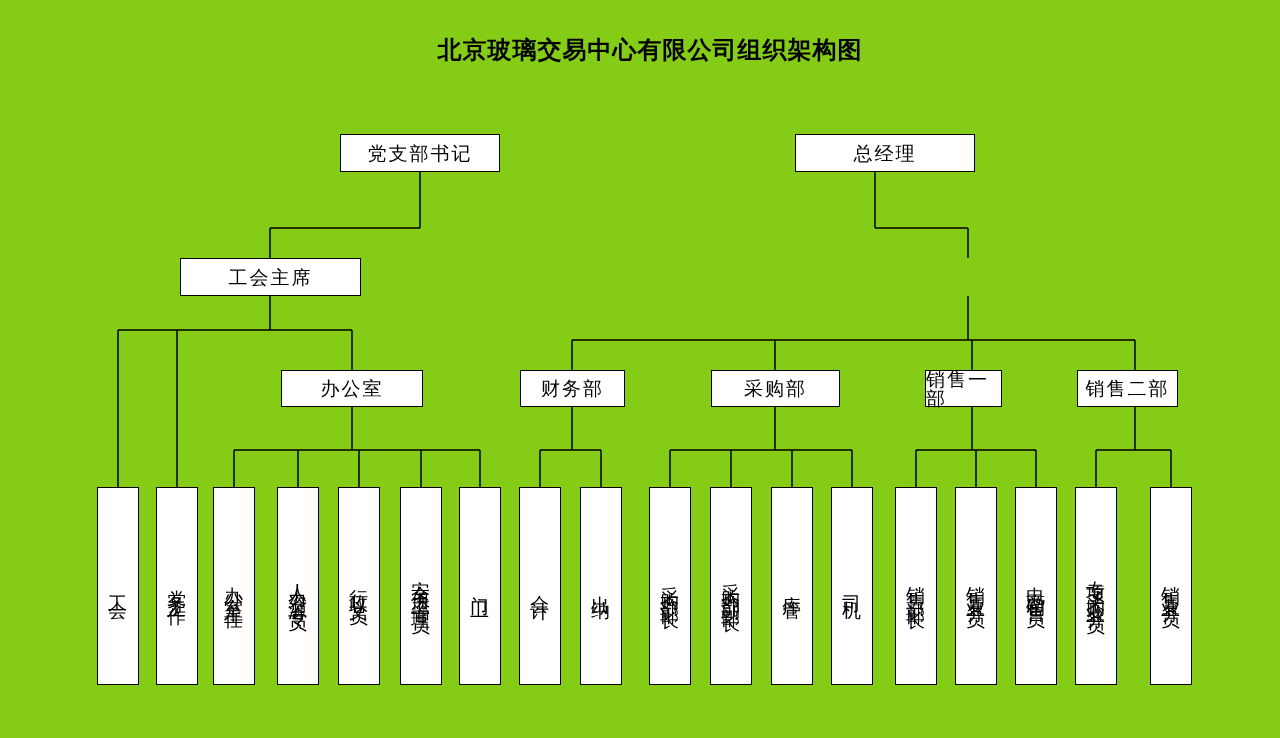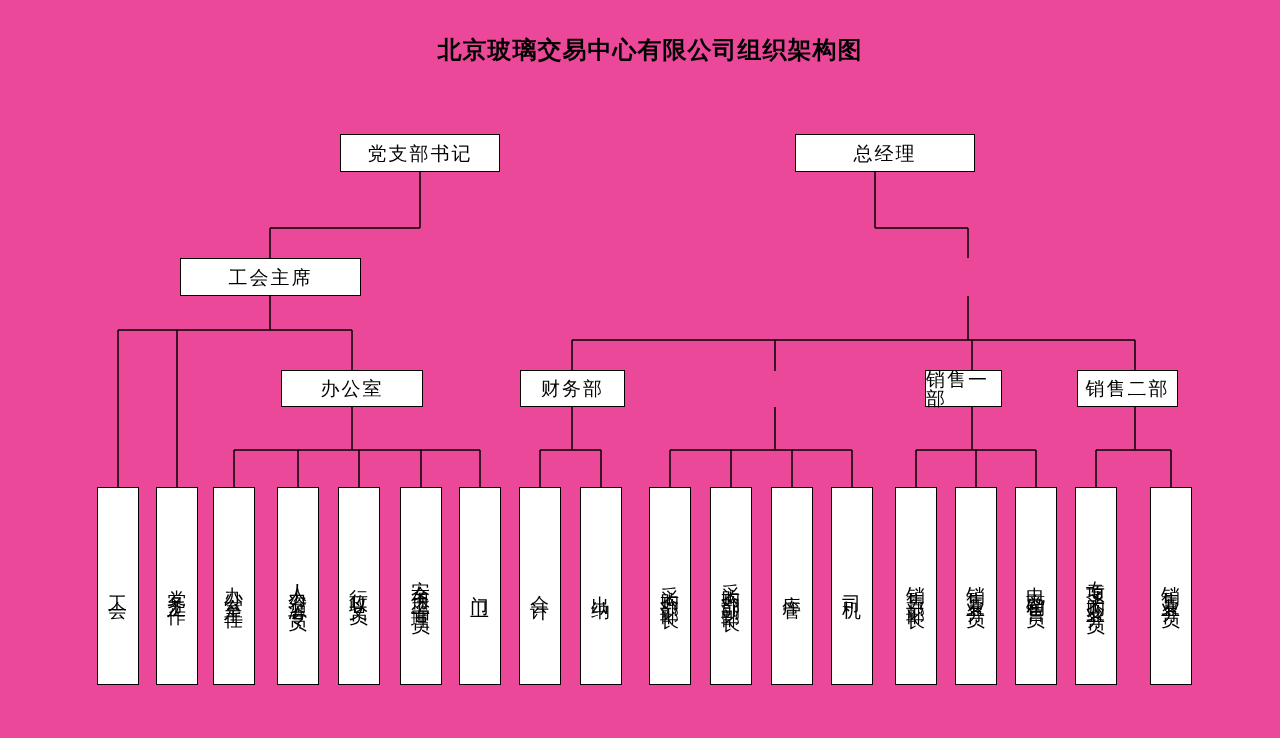--- a/index.html
+++ b/index.html
@@ -4,21 +4,21 @@
 <style>
   html, body {
     margin: 0;
     padding: 0;
     background: #ffffff;
   }
   #stage {
     position: relative;
     width: 1280px;
     height: 738px;
-    background: #ec4899;
+    background: #84cc16;
     font-family: "Liberation Serif", "DejaVu Serif", serif;
     color: #000;
     overflow: hidden;
   }
   .chart-title {
     position: absolute;
     left: 0;
     top: 34px;
     width: 1300px;
     text-align: center;
@@ -78,20 +78,21 @@
       M1135 407 V450 M1096 450 H1171 M1096 450 V487 M1171 450 V487"></path>
   </svg>
 
   <div class="hbox" style="left:340px;top:134px;width:160px;height:38px">党支部书记</div>
   <div class="hbox" style="left:795px;top:134px;width:180px;height:38px">总经理</div>
 
   <div class="hbox" style="left:180px;top:258px;width:181px;height:38px">工会主席</div>
 
   <div class="hbox" style="left:281px;top:370px;width:142px;height:37px">办公室</div>
   <div class="hbox" style="left:520px;top:370px;width:105px;height:37px">财务部</div>
+  <div class="hbox" style="left:711px;top:370px;width:129px;height:37px">采购部</div>
   <div class="hbox" style="left:925px;top:370px;width:77px;height:37px">销售一部</div>
   <div class="hbox" style="left:1077px;top:370px;width:101px;height:37px">销售二部</div>
 
   <div class="vbox" style="left:97px;top:487px;width:42px;height:198px">工会</div>
   <div class="vbox" style="left:156px;top:487px;width:42px;height:198px">党务工作</div>
   <div class="vbox" style="left:213px;top:487px;width:42px;height:198px">办公室主任</div>
   <div class="vbox" style="left:277px;top:487px;width:42px;height:198px">人力资源专员</div>
   <div class="vbox" style="left:338px;top:487px;width:42px;height:198px">行政文员</div>
   <div class="vbox" style="left:400px;top:487px;width:42px;height:198px">安全保卫管理员</div>
   <div class="vbox" style="left:459px;top:487px;width:42px;height:198px">门卫</div>

